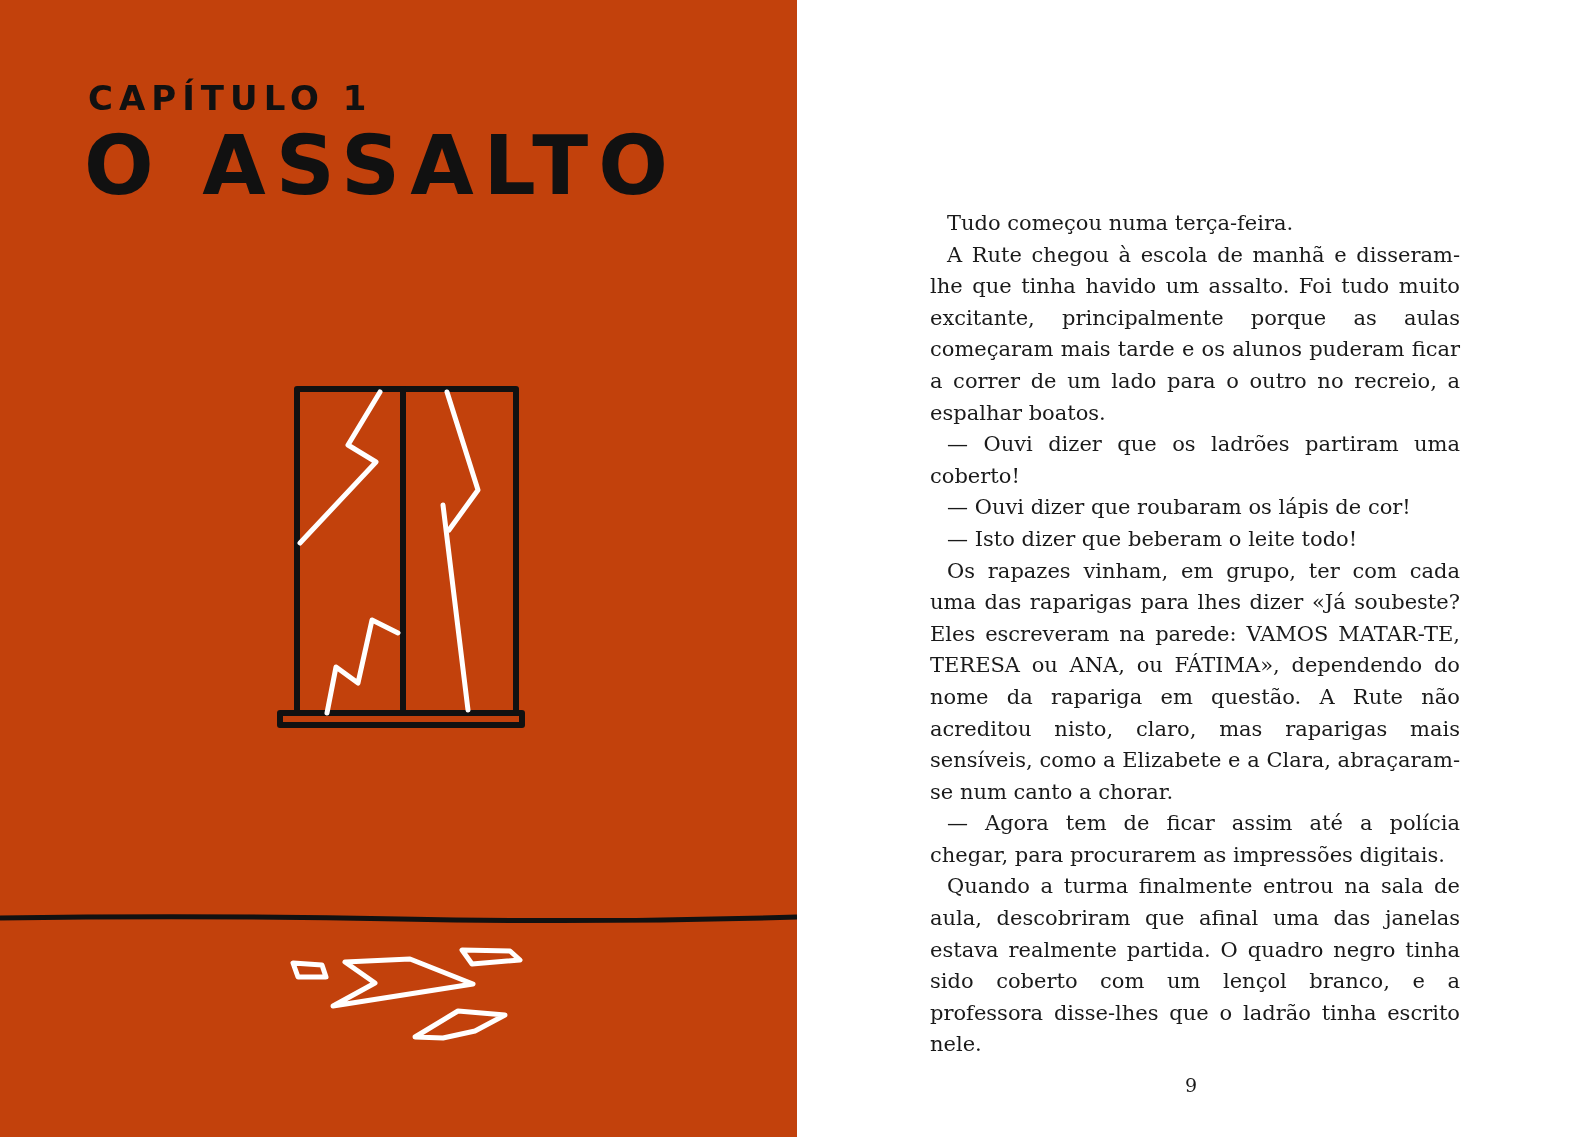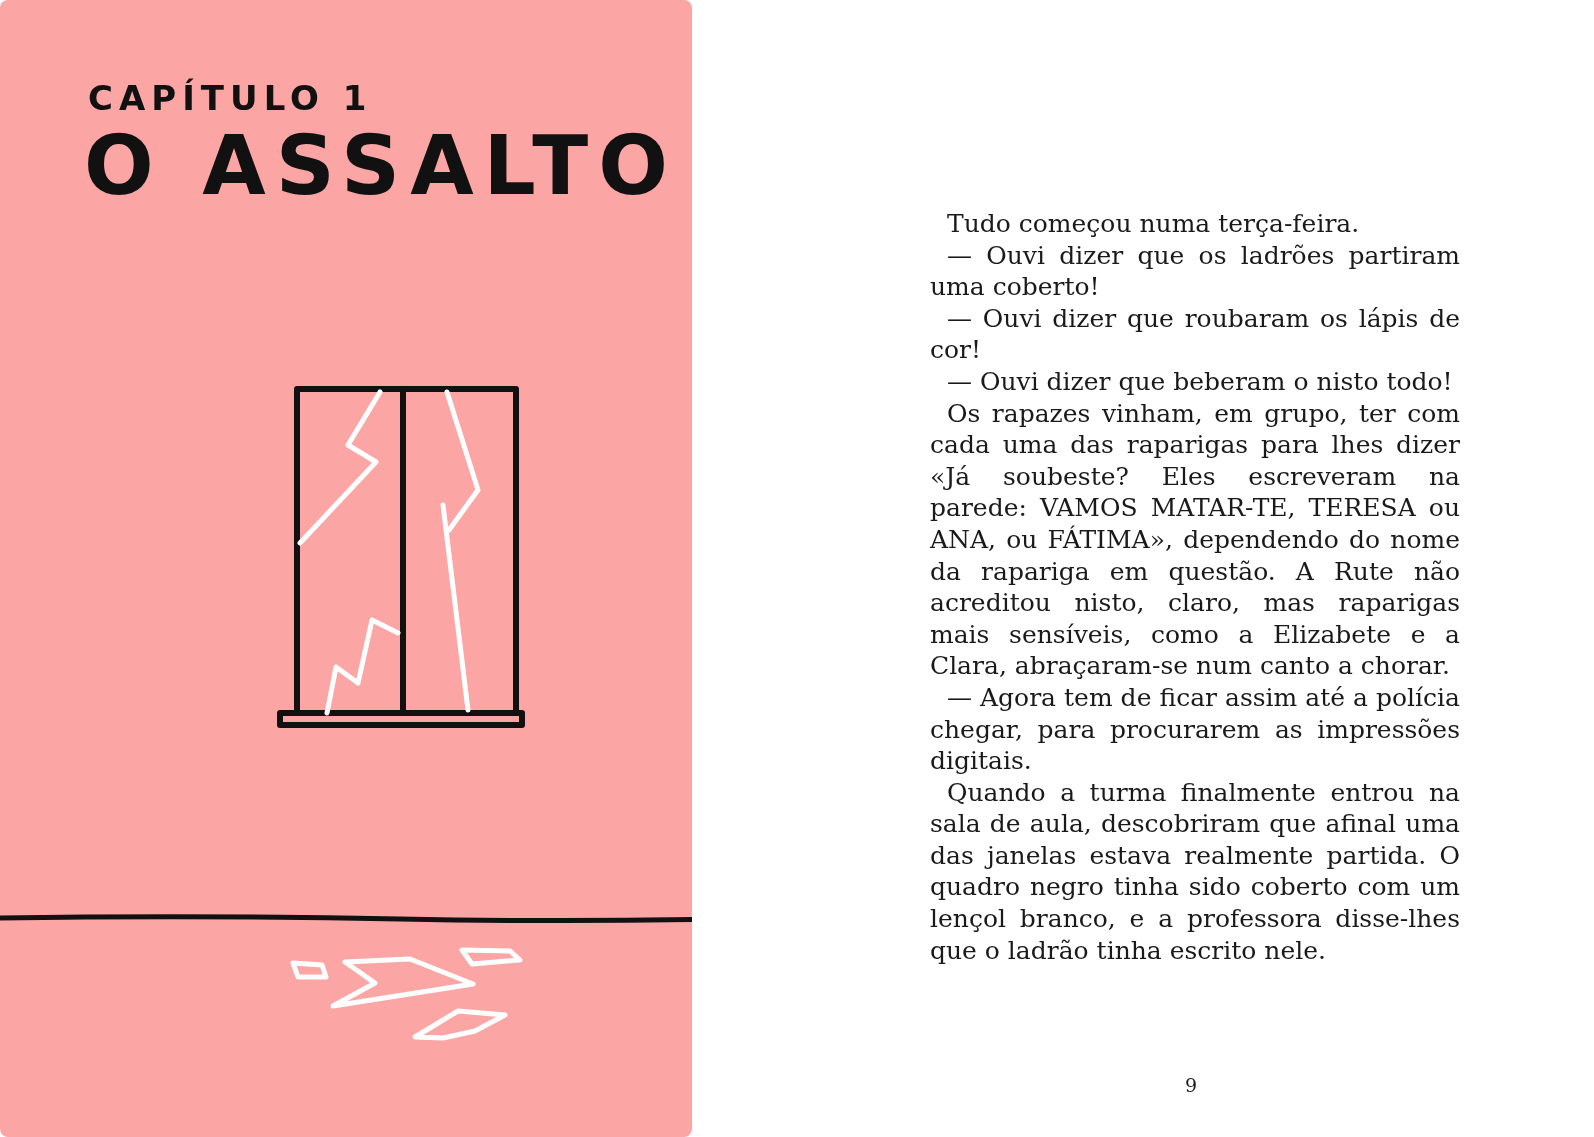--- a/index.html
+++ b/index.html
@@ -1,22 +1,22 @@
 <!DOCTYPE html>
 <html><head>
   <meta charset="utf-8">
   <style>
     html, body { margin:0; padding:0; }
     body { width:1594px; height:1137px; overflow:hidden; background:#ffffff; position:relative; }
-    .left-page { position:absolute; left:0; top:0; width:692px; height:1137px; background:#fca5a5; overflow:hidden;border-radius:8px; }
+    .left-page { position:absolute; left:0; top:0; width:797px; height:1137px; background:#c2410c; overflow:hidden; }
     .right-page { position:absolute; left:797px; top:0; width:797px; height:1137px; background:#ffffff; }
     .chapter-label { position:absolute; left:88px; top:78px; font-family:"DejaVu Sans", sans-serif; font-size:34px; letter-spacing:6px; color:#111; font-weight:bold; }
     .chapter-title { position:absolute; left:84px; top:118px; font-family:"DejaVu Sans", sans-serif; font-size:82px; letter-spacing:10px; color:#111; font-weight:bold; }
     .illus { position:absolute; left:0; top:0; }
-    .body-text { position:absolute; left:930px; top:208px; width:530px; font-family:"DejaVu Serif", serif; font-size:25px; line-height:31.6px; color:#1a1a1a; text-align:justify; hyphens:manual; }
+    .body-text { position:absolute; left:930px; top:208px; width:530px; font-family:"DejaVu Serif", serif; font-size:21px; line-height:31.6px; color:#1a1a1a; text-align:justify; hyphens:manual; }
     .body-text p { margin:0; text-indent:17px; }
     .page-number { position:absolute; left:1185px; top:1074px; font-family:"DejaVu Serif", serif; font-size:19px; color:#1a1a1a; }
   </style>
 </head>
 <body>
 
 <div class="left-page">
   <div class="chapter-label">CAPÍTULO 1</div>
   <div class="chapter-title">O ASSALTO</div>
 
@@ -43,21 +43,22 @@
       <polygon points="462,950 510,951 520,960 472,964"></polygon>
       <polygon points="415,1037 458,1011 505,1015 475,1031 443,1038"></polygon>
     </g>
   </svg>
 </div>
 
 <div class="right-page"></div>
 
 <div class="body-text">
   <p>Tudo começou numa terça-feira.</p>
+  <p>A Rute chegou à escola de manhã e disseram-lhe que tinha havido um assalto. Foi tudo muito excitante, principalmente porque as aulas começaram mais tarde e os alunos puderam ficar a correr de um lado para o outro no recreio, a espalhar boatos.</p>
   <p>— Ouvi dizer que os ladrões partiram uma coberto!</p>
   <p>— Ouvi dizer que roubaram os lápis de cor!</p>
-  <p>— Ouvi dizer que beberam o nisto todo!</p>
+  <p>— Isto dizer que beberam o leite todo!</p>
   <p>Os rapazes vinham, em grupo, ter com cada uma das raparigas para lhes dizer «Já soubeste? Eles escreveram na parede: VAMOS MATAR-TE, TERESA ou ANA, ou FÁTIMA», dependendo do nome da rapariga em questão. A Rute não acreditou nisto, claro, mas raparigas mais sensíveis, como a Elizabete e a Clara, abraçaram-se num canto a chorar.</p>
   <p>— Agora tem de ficar assim até a polícia chegar, para procurarem as impressões digitais.</p>
   <p>Quando a turma finalmente entrou na sala de aula, descobriram que afinal uma das janelas estava realmente partida. O quadro negro tinha sido coberto com um lençol branco, e a professora disse-lhes que o ladrão tinha escrito nele.</p>
 </div>
 
 <div class="page-number">9</div>
 
 </body></html>

